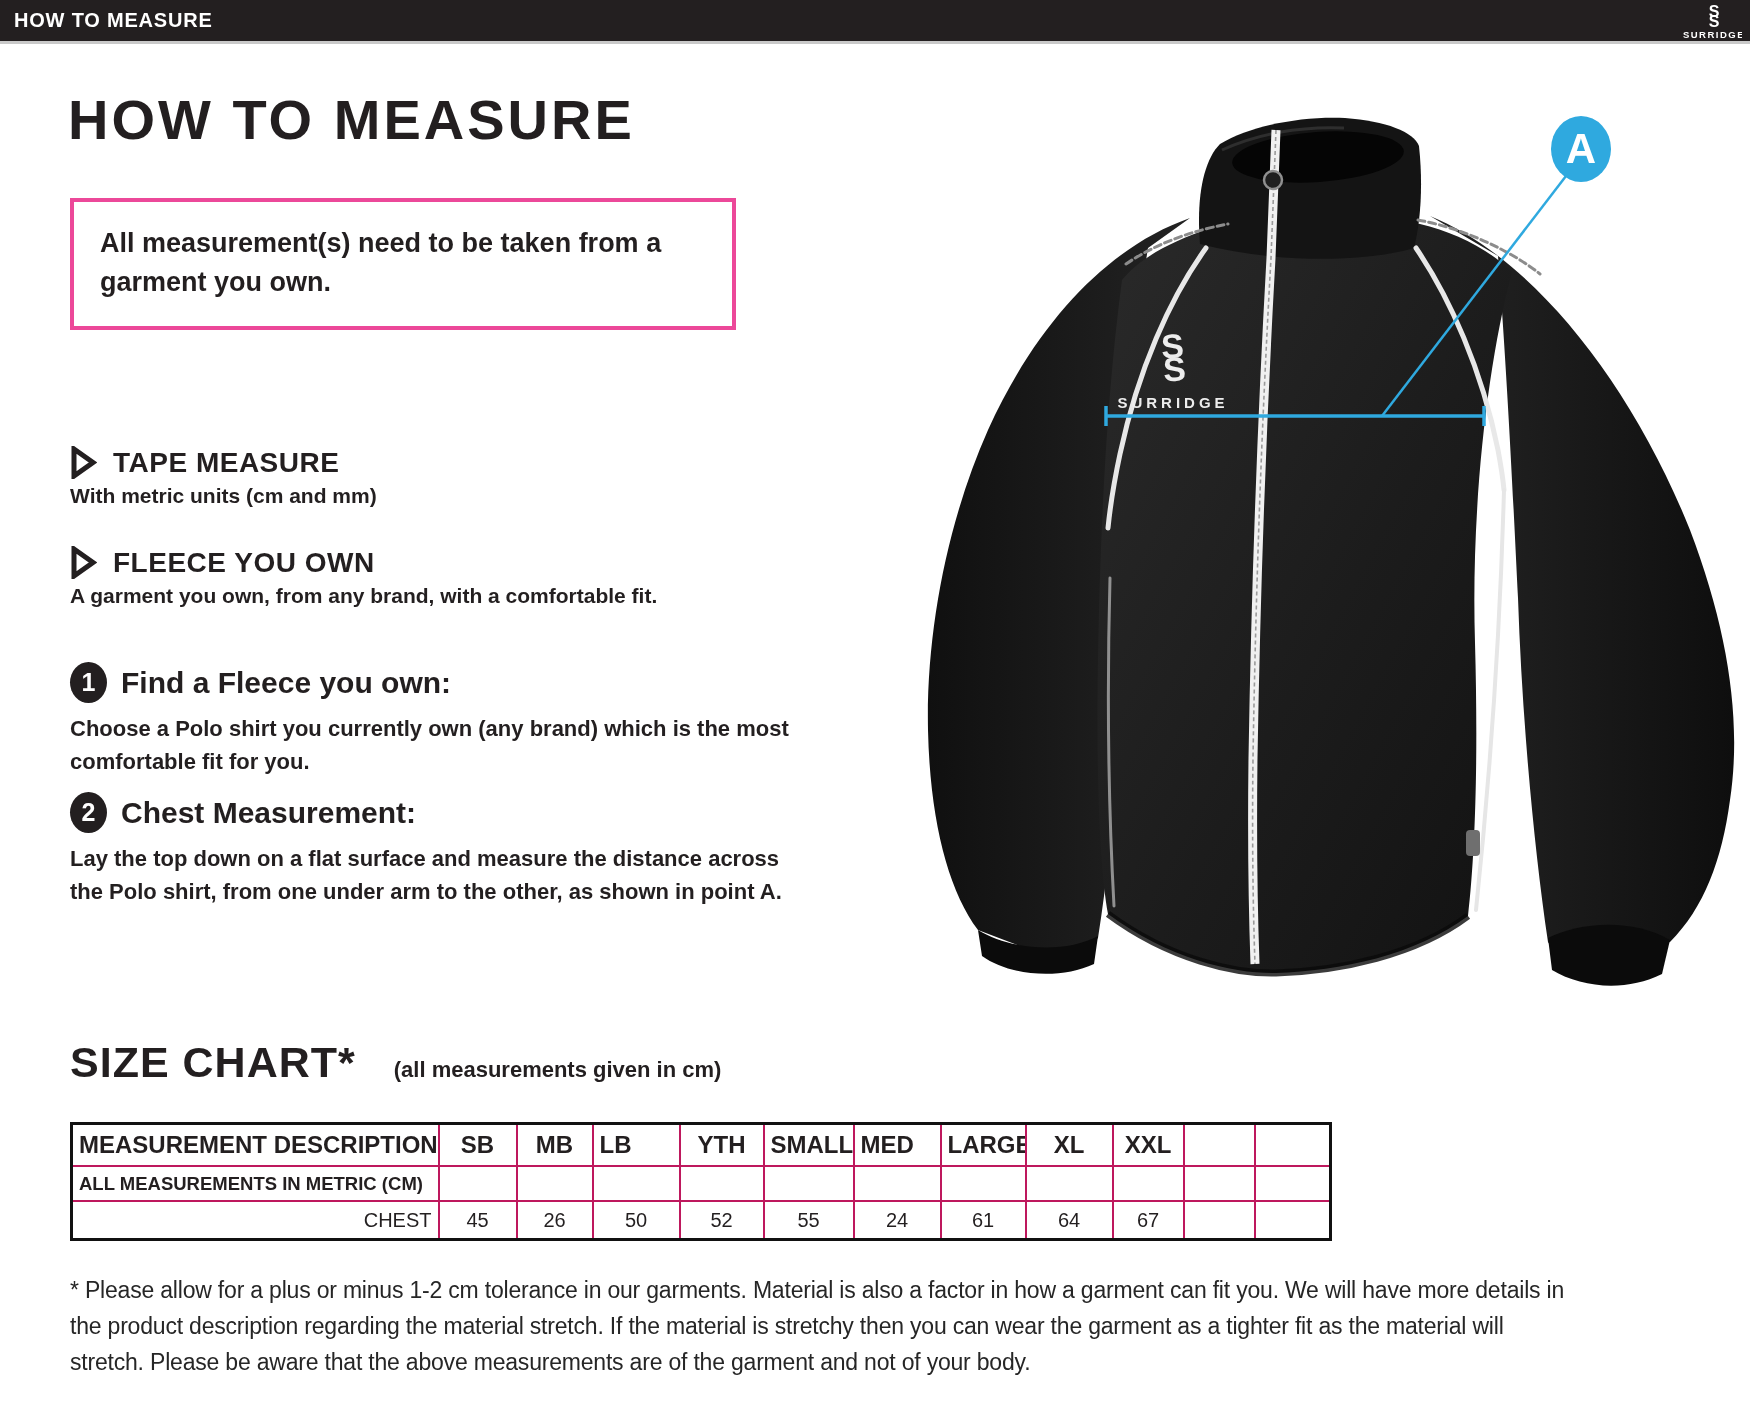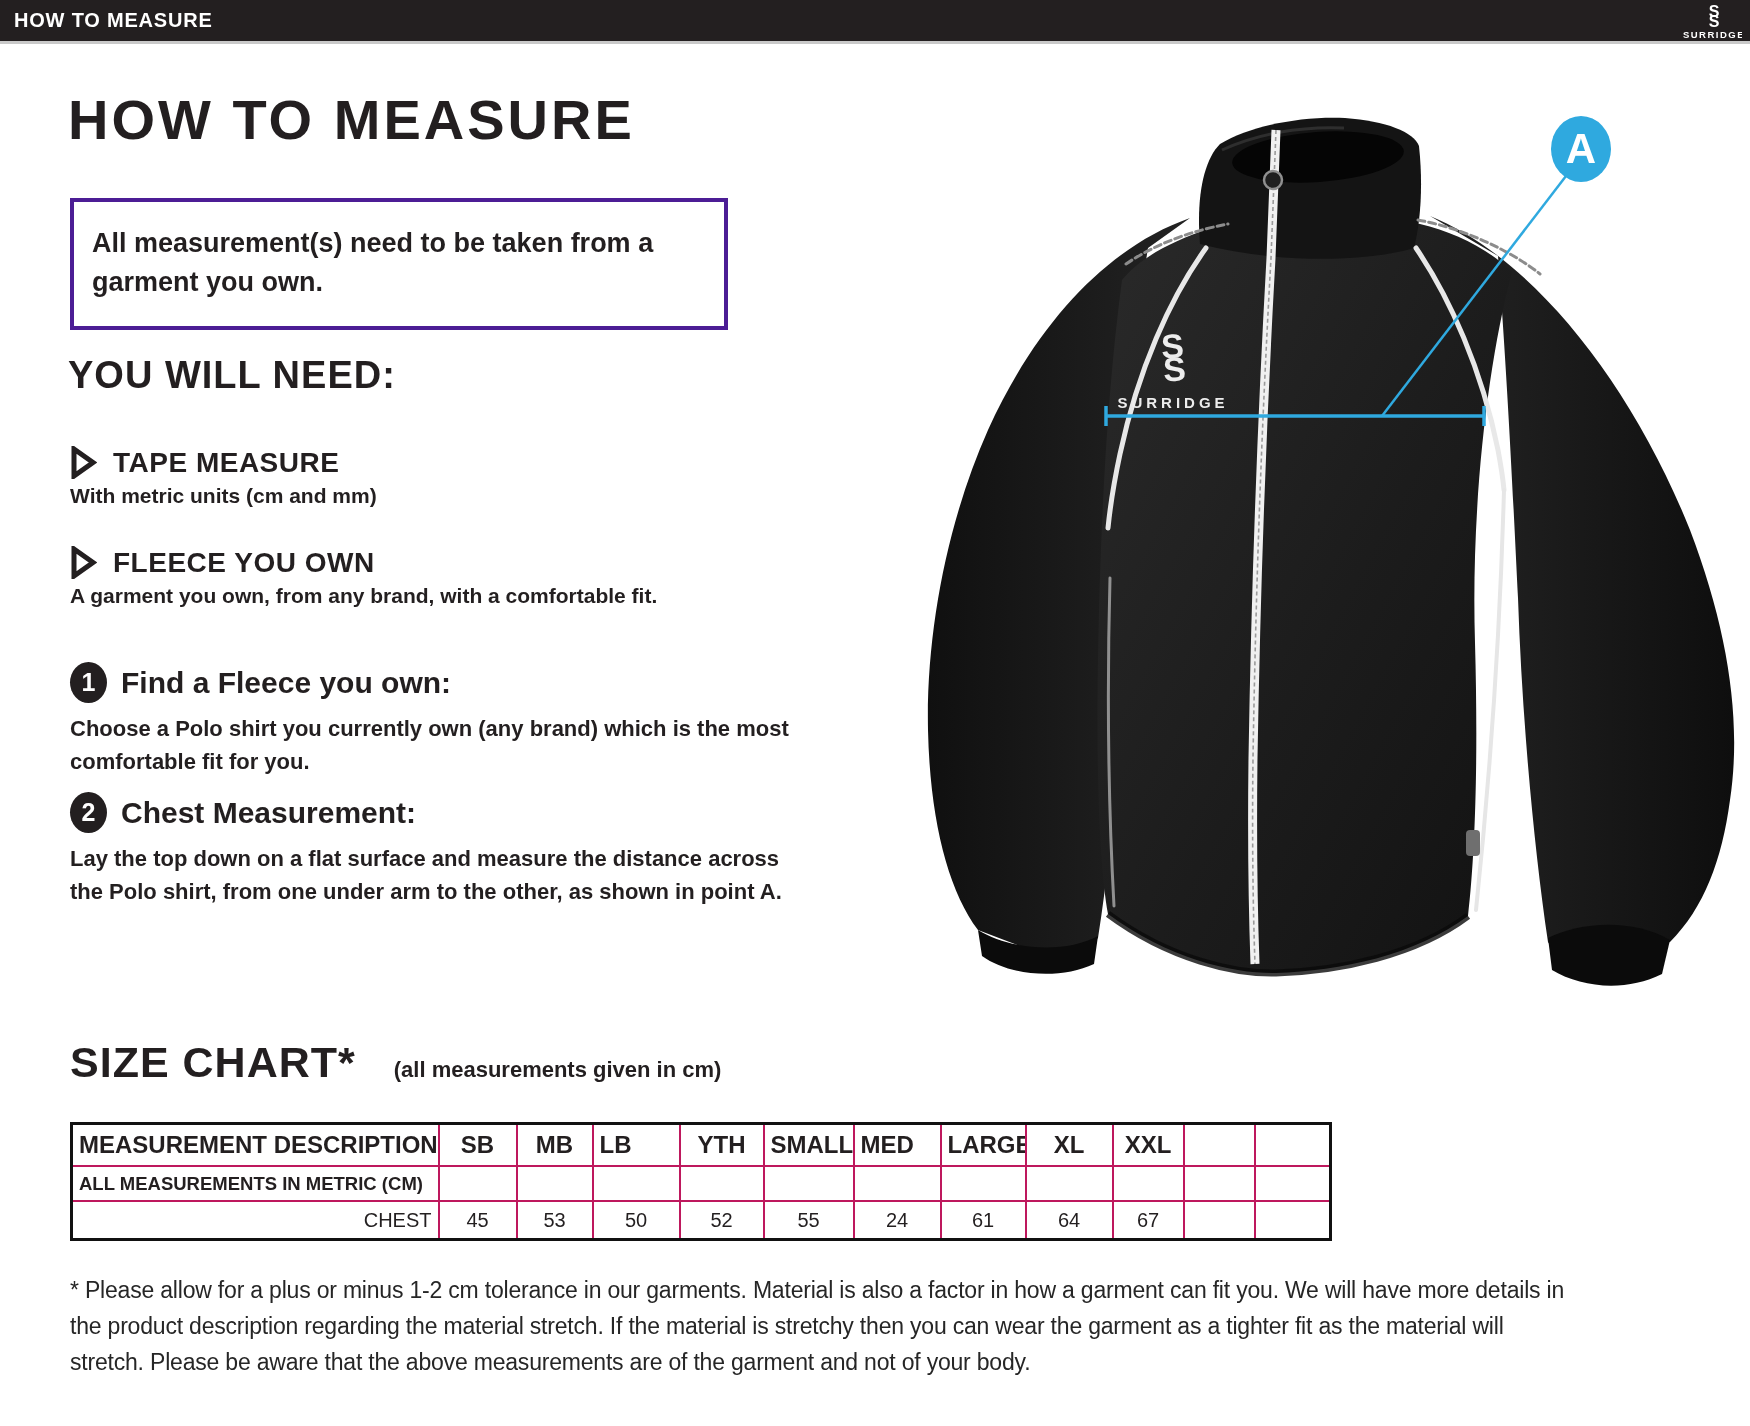--- a/index.html
+++ b/index.html
@@ -7,22 +7,22 @@
   #canvas{position:relative;width:1750px;height:1426px;background:#ffffff;overflow:hidden;}
 
   
   .topbar{position:absolute;left:0;top:0;width:1750px;height:41px;background:#231f20;
           border-bottom:3px solid #c9c9c9;display:flex;align-items:center;}
   .topbar-title{color:#ffffff;font-size:20px;font-weight:800;letter-spacing:0.8px;margin-left:14px;}
   .topbar-logo{position:absolute;right:8px;top:1px;width:80px;height:40px;}
 
   
   .h1{position:absolute;left:68px;top:92px;font-size:56px;font-weight:800;letter-spacing:3px;line-height:1;}
-  .notebox{position:absolute;left:70px;top:198px;width:606px;border:4px solid #4c1d95;
-           padding:22px 26px 24px 18px;}
+  .notebox{position:absolute;left:70px;top:198px;width:606px;border:4px solid #ec4899;
+           padding:22px 26px 24px 26px;}
   .notebox p{margin:0;font-size:27px;font-weight:800;line-height:1.45;}
   .h2{position:absolute;left:68px;top:356px;font-size:38px;font-weight:800;letter-spacing:1px;line-height:1;}
 
   .need-item{position:absolute;left:70px;}
   .need-item .row{display:flex;align-items:center;gap:16px;}
   .need-item .label{font-size:28px;font-weight:800;letter-spacing:0.5px;}
   .need-item .desc{font-size:21px;font-weight:700;margin-top:5px;}
   #need-1{top:446px;} #need-2{top:546px;}
 
   .step{position:absolute;left:70px;}
@@ -67,21 +67,20 @@
       <text x="52" y="37" text-anchor="middle" font-size="9.5" font-weight="700" letter-spacing="1.5" fill="#ffffff">SURRIDGE</text>
     </svg>
   </div>
 
   <div class="h1">HOW TO MEASURE</div>
 
   <div class="notebox">
     <p>All measurement(s) need to be taken from a garment you own.</p>
   </div>
 
-  <div class="h2">YOU WILL NEED:</div>
 
   <div class="need-item" id="need-2">
     <div class="row">
       <svg class="tri" width="27" height="33" viewBox="0 0 27 33">
         <polygon points="4,3 23,16.5 4,30" fill="#ffffff" stroke="#231f20" stroke-width="5" stroke-linejoin="miter"></polygon>
       </svg>
       <span class="label">FLEECE YOU OWN</span>
     </div>
     <div class="desc">A garment you own, from any brand, with a comfortable fit.</div>
   </div>
@@ -157,21 +156,21 @@
       <td></td>
       <td></td>
       <td></td>
       <td></td>
       <td></td>
       <td></td>
     </tr>
     <tr class="chest">
       <td class="left">CHEST</td>
       <td>45</td>
-      <td>53</td>
+      <td>26</td>
       <td>50</td>
       <td>52</td>
       <td>55</td>
       <td>24</td>
       <td>61</td>
       <td>64</td>
       <td>67</td>
       <td></td>
       <td></td>
     </tr>

